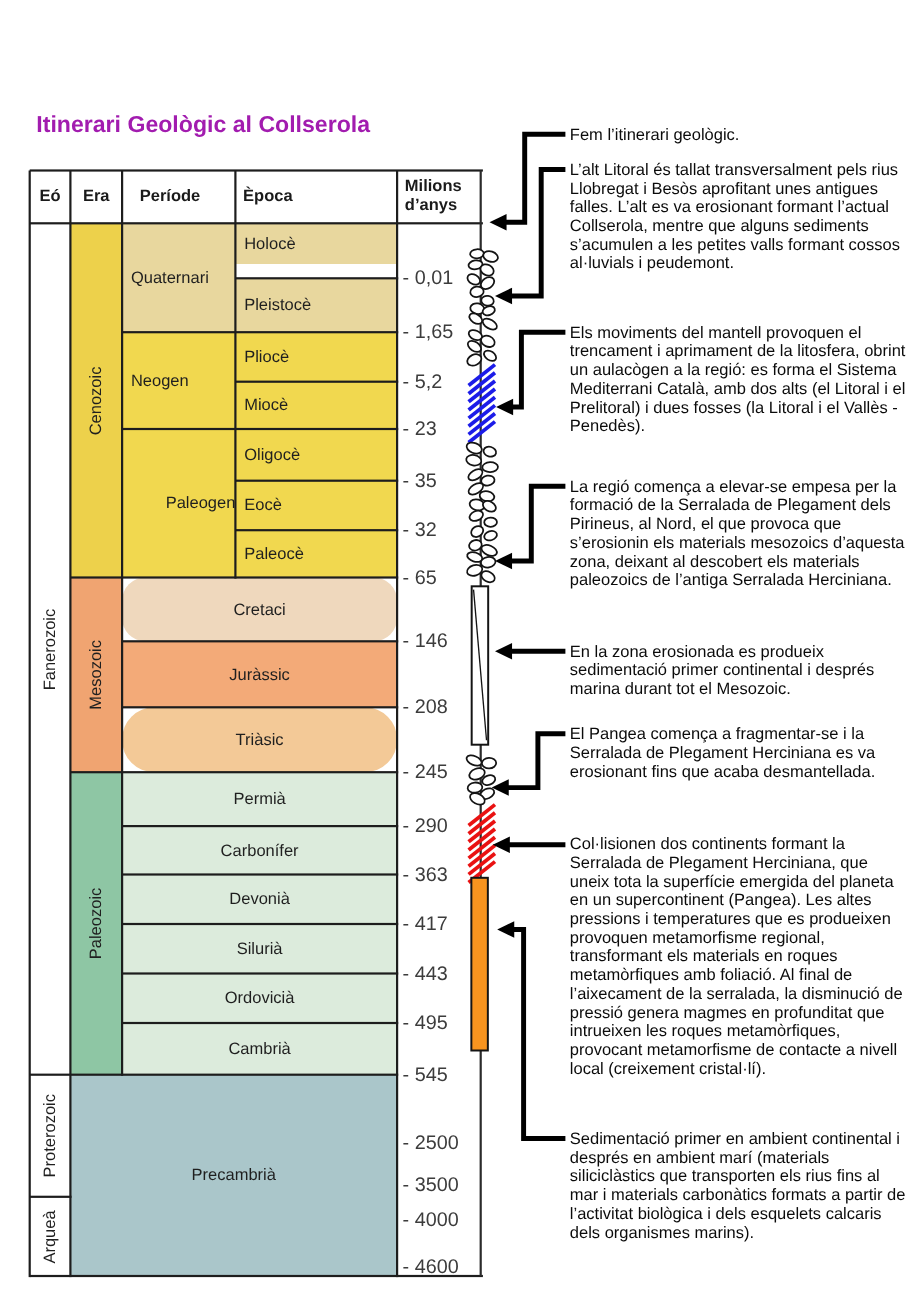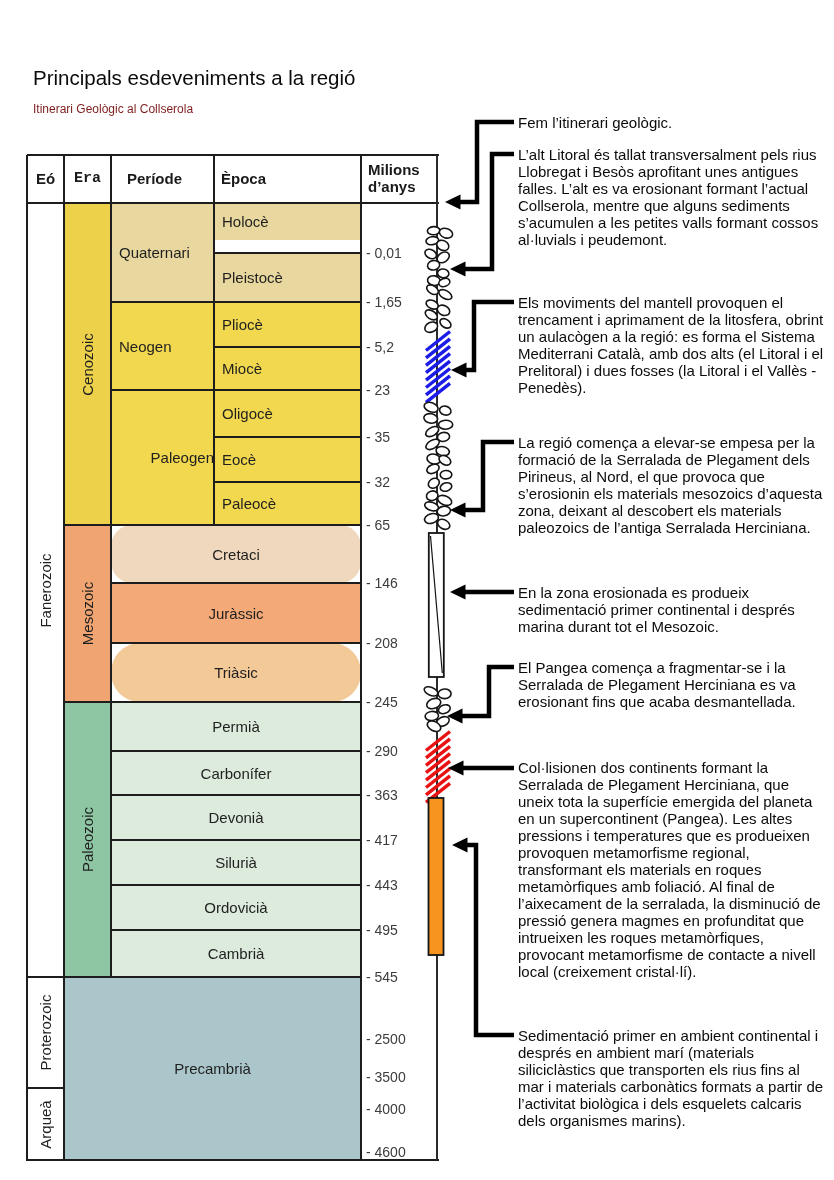--- a/index.html
+++ b/index.html
@@ -1,40 +1,39 @@
 <!DOCTYPE html>
 <html><head>
 <meta charset="utf-8">
 <style>
   html,body{margin:0;padding:0;background:#fff;}
   #page{position:relative;width:834px;height:1180px;background:#fff;overflow:hidden;
         font-family:"Liberation Sans",sans-serif;color:#111;}
   .title{position:absolute;left:33px;top:24px;font-size:29px;font-weight:400;margin:0;color:#0a0a0a;}
   .subtitle{position:absolute;left:33px;top:66px;font-size:20.5px;font-weight:400;margin:0;color:#0a0a0a;}
-  .caption{position:absolute;left:33px;top:102px;font-size:12px;font-weight:400;margin:0;color:#7f1d1d;}
+  .caption{position:absolute;left:33px;top:102px;font-size:21px;font-weight:700;margin:0;color:#a21caf;}
   .cell{position:absolute;display:flex;align-items:center;box-sizing:border-box;
         font-size:15px;color:#1f1f1f;}
   .cell.center{justify-content:center;}
   .cell.left{padding-left:8px;}
   .cell.rot{justify-content:center;}
   .cell.rot span{transform:rotate(-90deg);white-space:nowrap;}
   .hdr{position:absolute;display:flex;align-items:center;box-sizing:border-box;
        font-size:15px;font-weight:bold;color:#1a1a1a;white-space:pre-line;line-height:1.12;}
   .hdr.center{justify-content:center;}
   .hdr.left{padding-left:7px;}
   .gridline{position:absolute;background:#1d1d1d;}
-  .age{position:absolute;left:366px;transform:translateY(-50%);font-size:14px;color:#3c3c3c;white-space:nowrap;}
+  .age{position:absolute;left:366px;transform:translateY(-50%);font-size:18px;color:#3c3c3c;white-space:nowrap;}
   .ann{position:absolute;left:518px;width:306px;font-size:15px;line-height:17px;color:#0b0b0b;}
   #overlay{position:absolute;left:0;top:0;z-index:5;pointer-events:none;}
 </style>
 </head>
 <body>
 
 <div id="page">
-  <h2 class="subtitle">Principals esdeveniments a la regió</h2>
   <div class="caption">Itinerari Geològic al Collserola</div>
   <div id="table-layer">
       <div class="cell rot" style="left: 27px; top: 203px; width: 37px; height: 774px; background: rgb(255, 255, 255);">
         <span>Fanerozoic</span>
       </div>
       <div class="cell rot" style="left: 27px; top: 977px; width: 37px; height: 111px; background: rgb(255, 255, 255);">
         <span>Proterozoic</span>
       </div>
       <div class="cell rot" style="left: 27px; top: 1088px; width: 37px; height: 72px; background: rgb(255, 255, 255);">
         <span>Arqueà</span>
@@ -102,21 +101,21 @@
       <div class="cell center" style="left: 111px; top: 885px; width: 250px; height: 45px; background: rgb(220, 235, 220);">
         <span>Ordovicià</span>
       </div>
       <div class="cell center" style="left: 111px; top: 930px; width: 250px; height: 47px; background: rgb(220, 235, 220);">
         <span>Cambrià</span>
       </div>
       <div class="cell center" style="left: 64px; top: 977px; width: 297px; height: 183px; background: rgb(170, 198, 202);">
         <span>Precambrià</span>
       </div>
       <div class="hdr center" style="left: 27px; top: 155px; width: 37px; height: 48px;">Eó</div>
-      <div class="hdr center" style="left: 64px; top: 155px; width: 47px; height: 48px; font-family: Liberation Mono, monospace;">Era</div>
+      <div class="hdr center" style="left: 64px; top: 155px; width: 47px; height: 48px;">Era</div>
       <div class="hdr left" style="left: 120px; top: 155px; width: 83px; height: 48px;">Període</div>
       <div class="hdr left" style="left: 214px; top: 155px; width: 147px; height: 48px;">Època</div>
       <div class="hdr left" style="left: 361px; top: 155px; width: 77px; height: 48px;">Milions
 d’anys</div>
       <div class="age" style="top: 253px;">- 0,01</div>
       <div class="age" style="top: 302px;">- 1,65</div>
       <div class="age" style="top: 347px;">- 5,2</div>
       <div class="age" style="top: 390px;">- 23</div>
       <div class="age" style="top: 437px;">- 35</div>
       <div class="age" style="top: 482px;">- 32</div>

